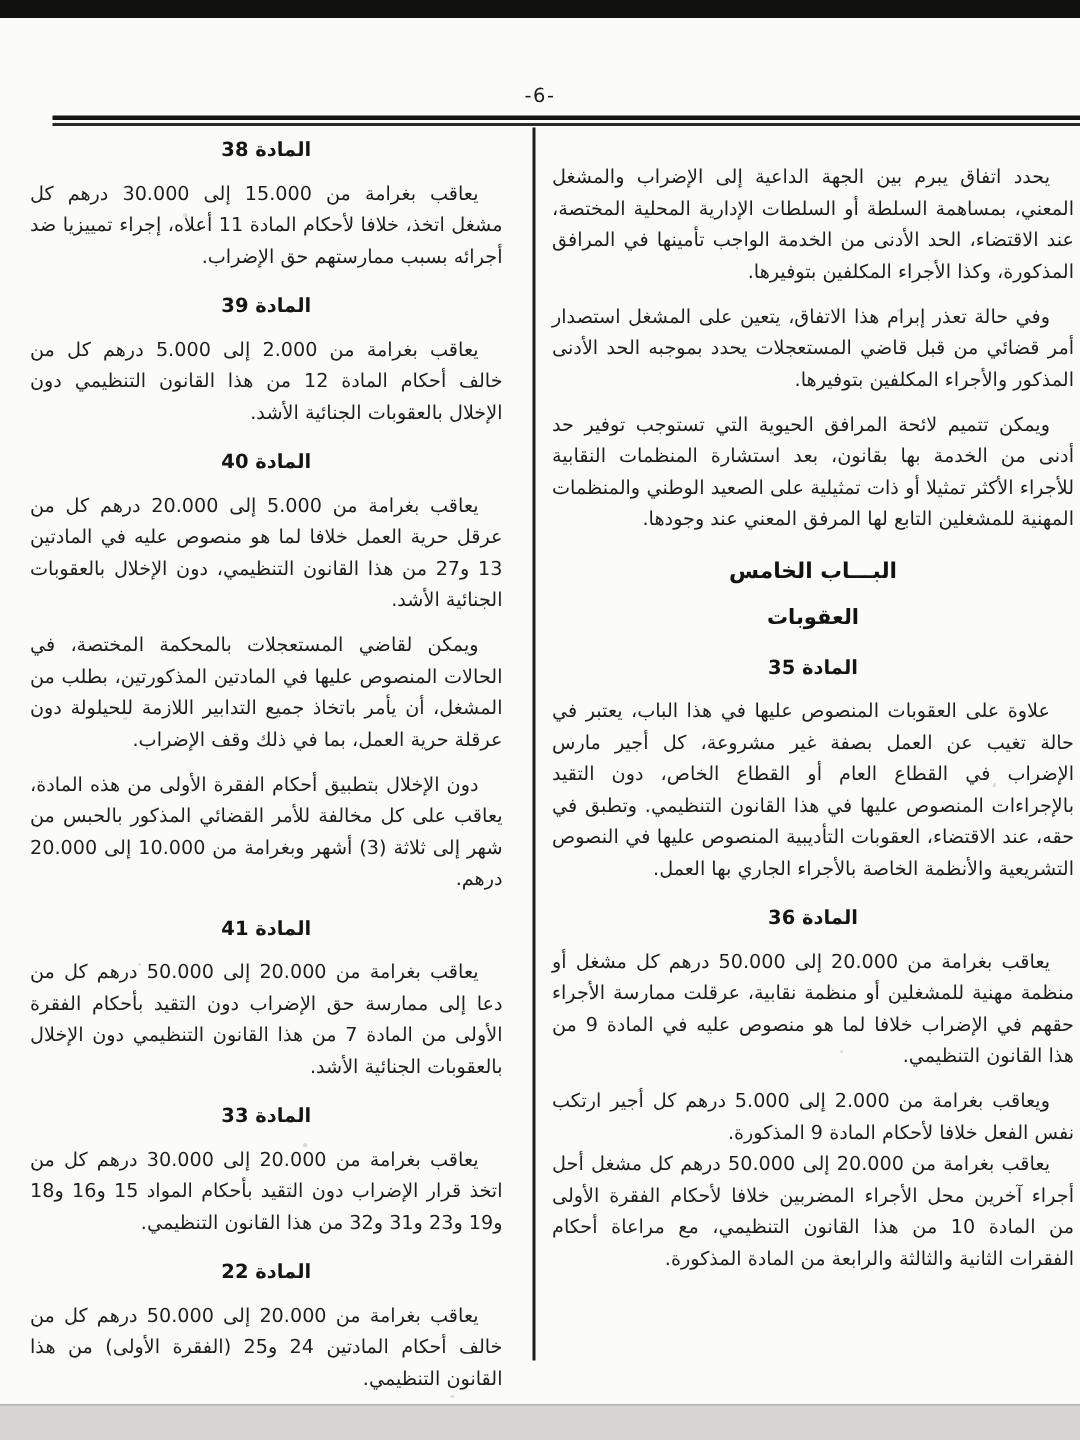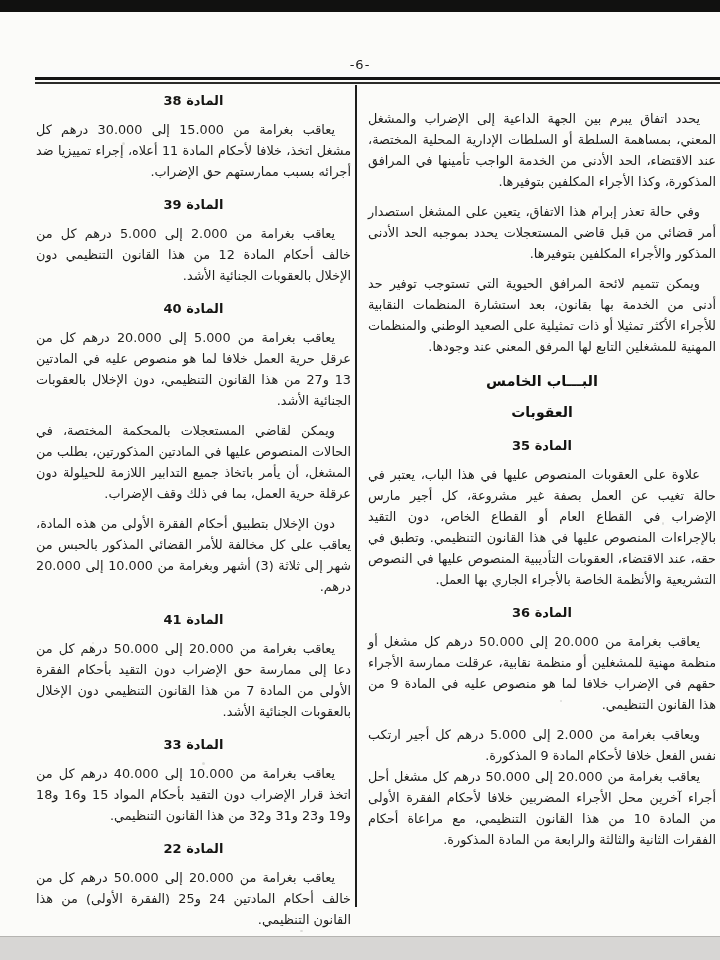--- a/index.html
+++ b/index.html
@@ -24,21 +24,21 @@
     position:absolute;top:77px;left:35px;right:0;height:8px;
     background:linear-gradient(to bottom,#151514 0 3px,transparent 3px 5px,#2b2b29 5px 7px,transparent 7px 8px);
   }
   .column-divider{
     position:absolute;left:355px;top:85px;width:2px;height:822px;background:#1e1e1c;
   }
   .col{
     position:absolute;top:88px;direction:rtl;text-align:justify;
     color:#1e1e1c;font-size:12.8px;line-height:21px;
   }
-  .col-left{left:36px;width:315px;}
+  .col-left{left:20px;width:315px;}
   .col-right{left:368px;width:348px;}
   .para{margin:0 0 9px 0;text-indent:16px;}
   .para:last-child{margin-bottom:0;}
   .article-title{
     text-align:center;text-indent:0;font-weight:bold;font-size:13px;
     margin:12px 0 8px 0;color:#151513;
   }
   .chapter-heading{
     text-align:center;text-indent:0;font-weight:bold;font-size:14.5px;
     margin:14px 0 6px 0;color:#121210;
@@ -74,21 +74,21 @@
     <p class="para">يعاقب بغرامة من 5.000 إلى 20.000 درهم كل من عرقل حرية العمل خلافا لما هو منصوص عليه في المادتين 13 و27 من هذا القانون التنظيمي، دون الإخلال بالعقوبات الجنائية الأشد.</p>
     <p class="para">ويمكن لقاضي المستعجلات بالمحكمة المختصة، في الحالات المنصوص عليها في المادتين المذكورتين، بطلب من المشغل، أن يأمر باتخاذ جميع التدابير اللازمة للحيلولة دون عرقلة حرية العمل، بما في ذلك وقف الإضراب.</p>
     <p class="para">دون الإخلال بتطبيق أحكام الفقرة الأولى من هذه المادة، يعاقب على كل مخالفة للأمر القضائي المذكور بالحبس من شهر إلى ثلاثة (3) أشهر وبغرامة من 10.000 إلى 20.000 درهم.</p>
   </div>
   <div>
     <div class="article-title">المادة 41</div>
     <p class="para">يعاقب بغرامة من 20.000 إلى 50.000 درهم كل من دعا إلى ممارسة حق الإضراب دون التقيد بأحكام الفقرة الأولى من المادة 7 من هذا القانون التنظيمي دون الإخلال بالعقوبات الجنائية الأشد.</p>
   </div>
   <div>
     <div class="article-title">المادة 33</div>
-    <p class="para">يعاقب بغرامة من 10.000 إلى 40.000 درهم كل من اتخذ قرار الإضراب دون التقيد بأحكام المواد 15 و16 و18 و19 و23 و31 و32 من هذا القانون التنظيمي.</p>
+    <p class="para">يعاقب بغرامة من 20.000 إلى 30.000 درهم كل من اتخذ قرار الإضراب دون التقيد بأحكام المواد 15 و16 و18 و19 و23 و31 و32 من هذا القانون التنظيمي.</p>
   </div>
   <div>
     <div class="article-title">المادة 22</div>
     <p class="para">يعاقب بغرامة من 20.000 إلى 50.000 درهم كل من خالف أحكام المادتين 24 و25 (الفقرة الأولى) من هذا القانون التنظيمي.</p>
   </div>
 </div>
 
 <div class="col col-right">
   <p class="para" style="margin-top:20px">يحدد اتفاق يبرم بين الجهة الداعية إلى الإضراب والمشغل المعني، بمساهمة السلطة أو السلطات الإدارية المحلية المختصة، عند الاقتضاء، الحد الأدنى من الخدمة الواجب تأمينها في المرافق المذكورة، وكذا الأجراء المكلفين بتوفيرها.</p>
   <p class="para">وفي حالة تعذر إبرام هذا الاتفاق، يتعين على المشغل استصدار أمر قضائي من قبل قاضي المستعجلات يحدد بموجبه الحد الأدنى المذكور والأجراء المكلفين بتوفيرها.</p>

